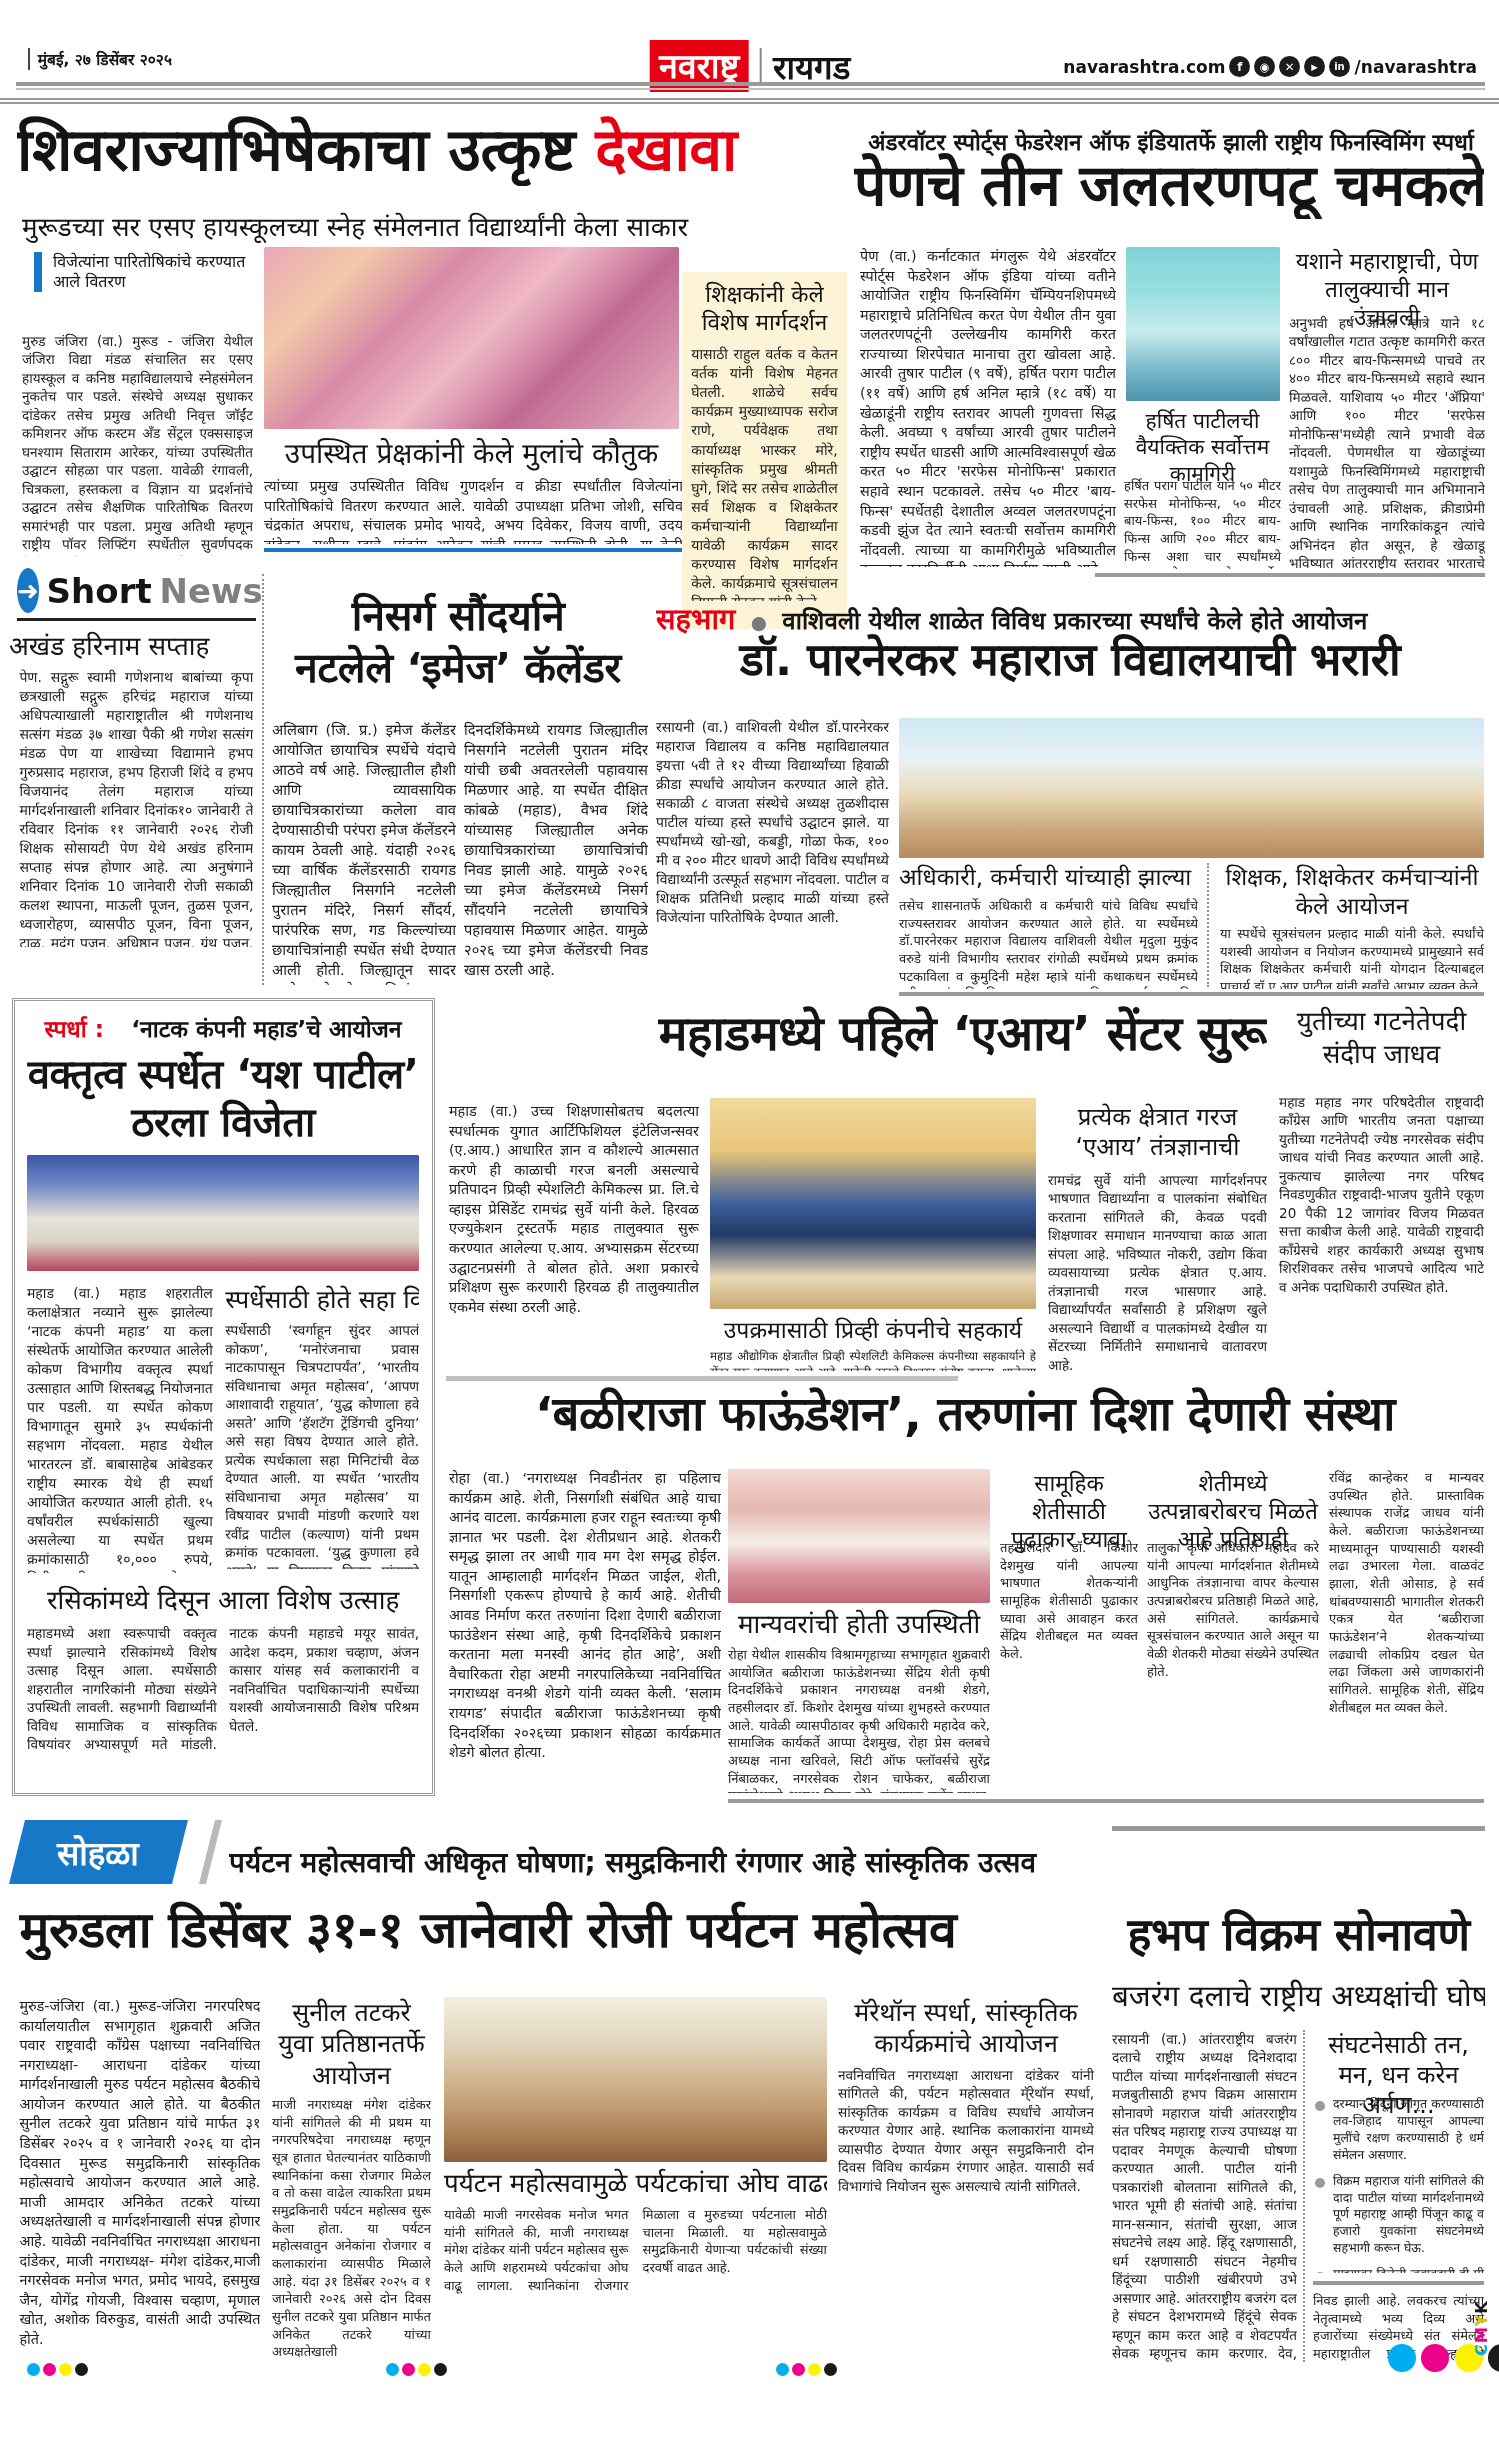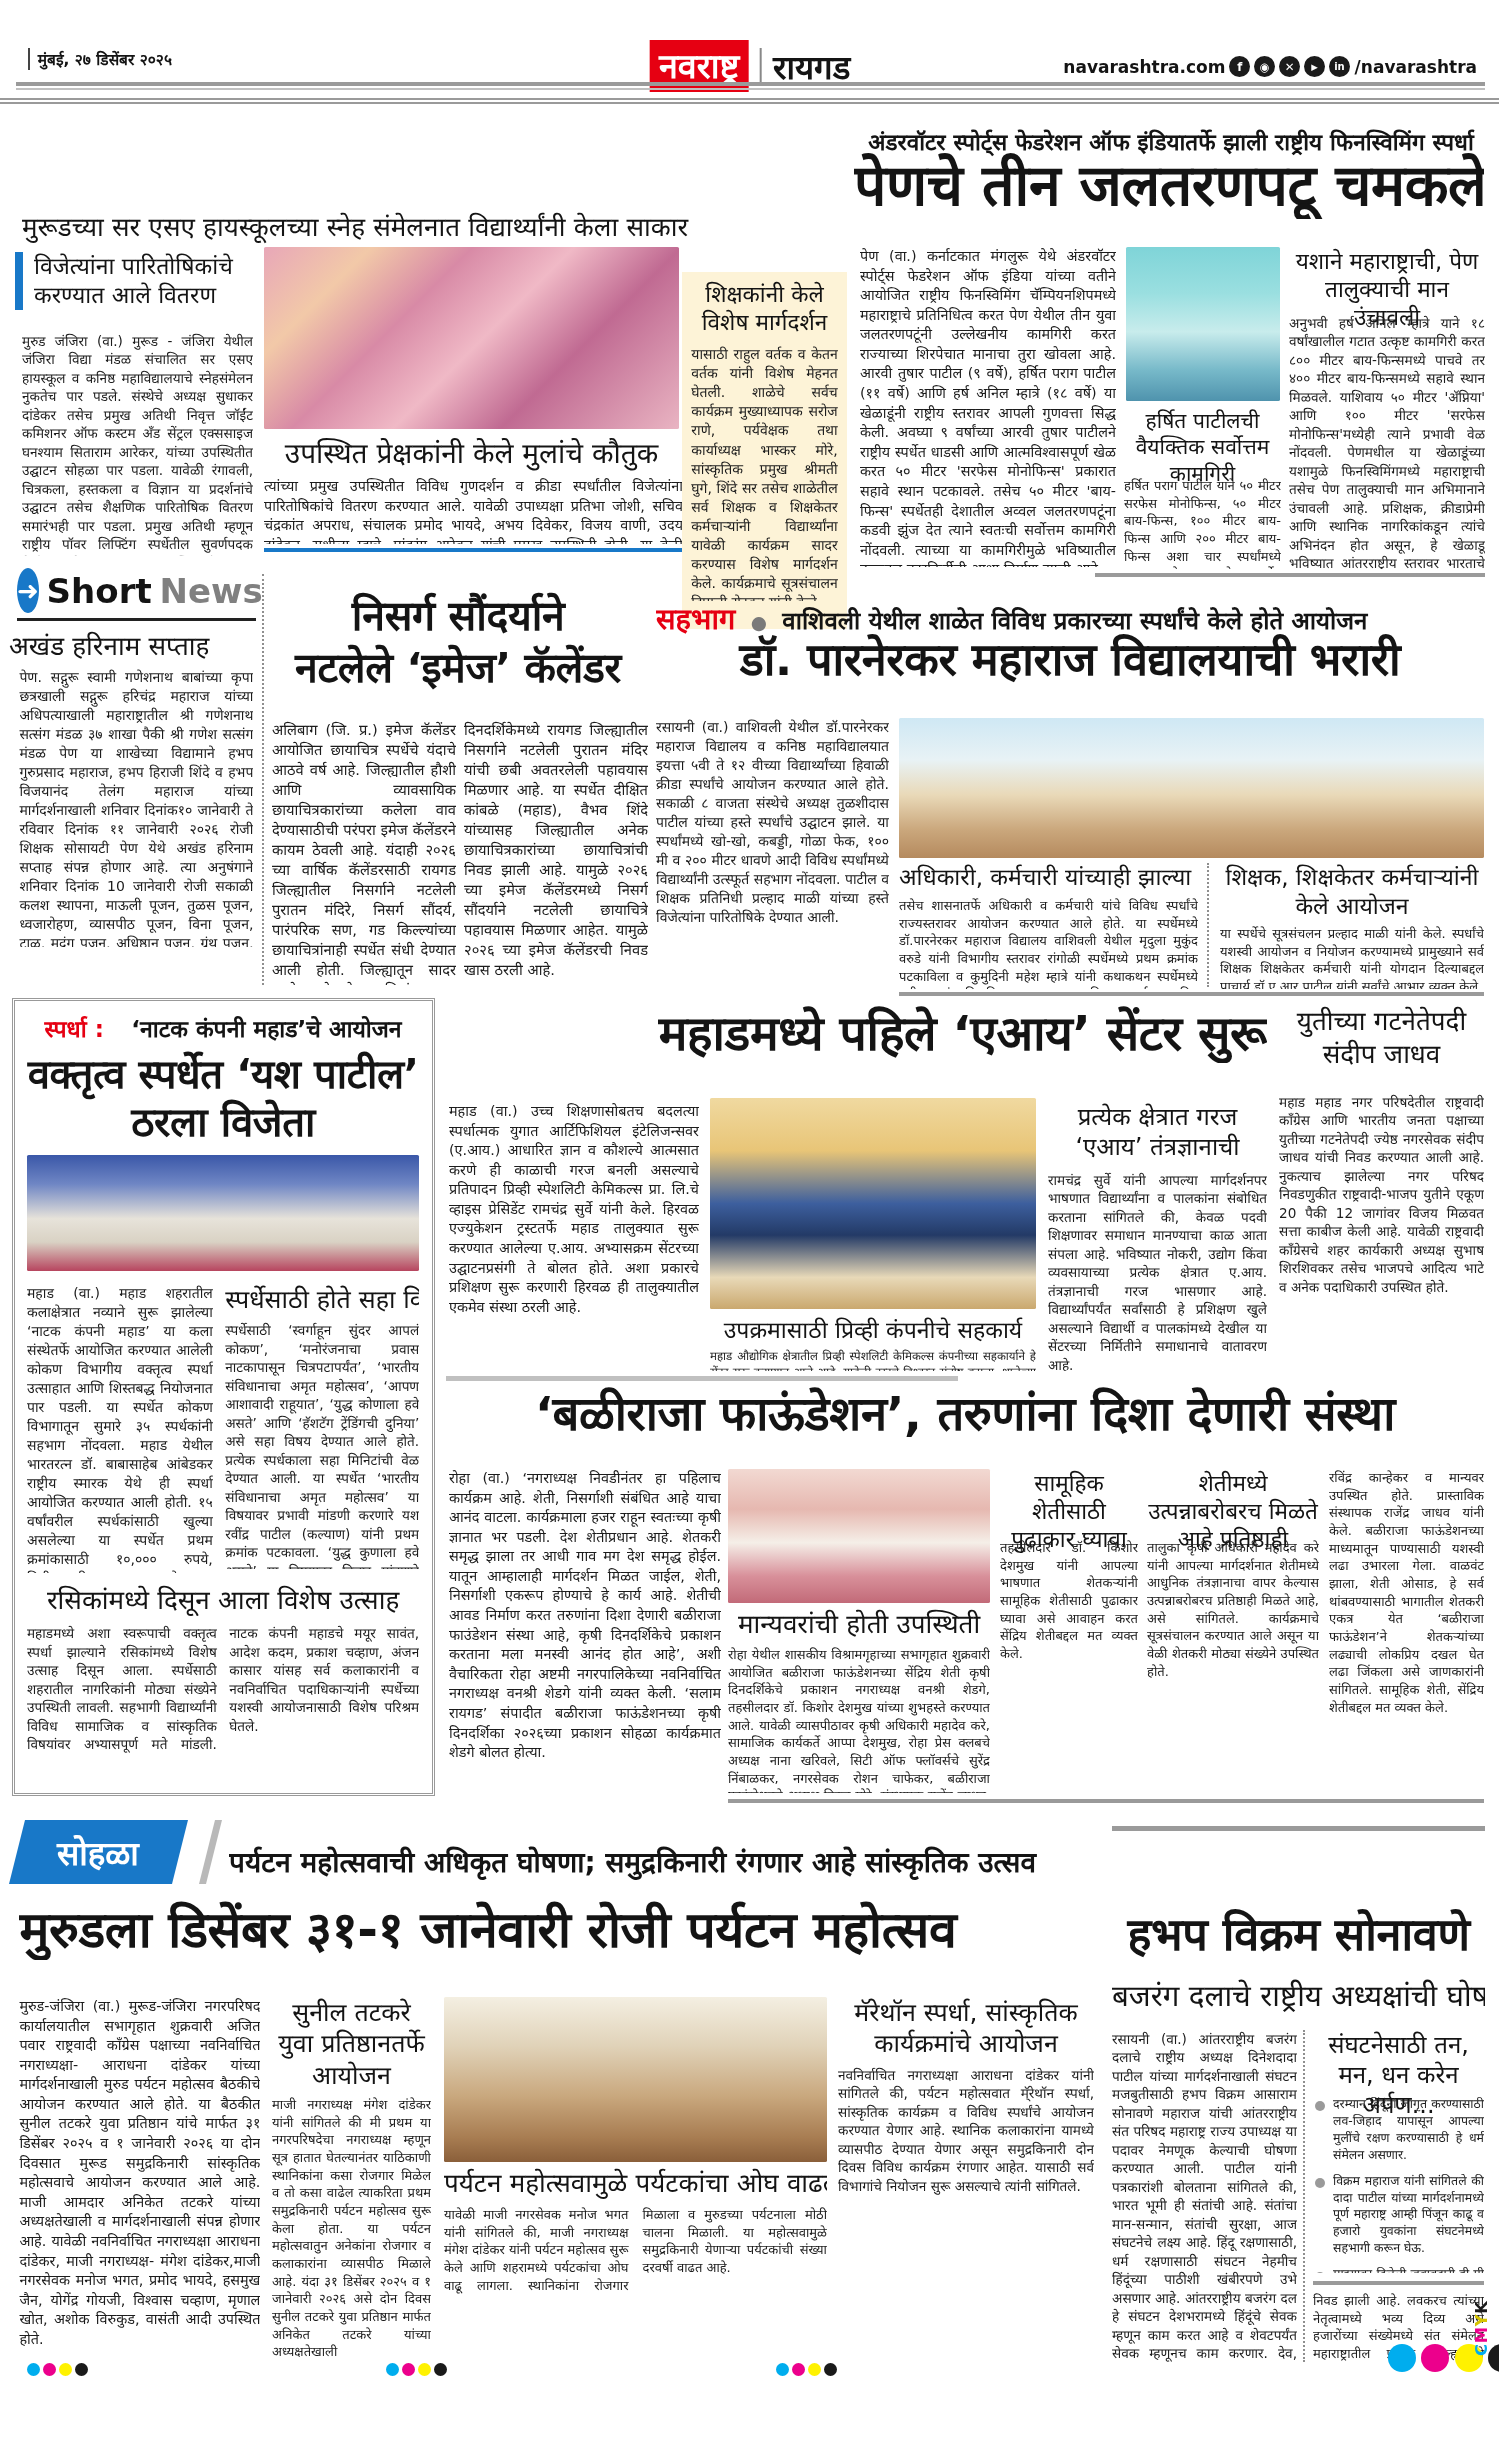--- a/index.html
+++ b/index.html
@@ -62,23 +62,26 @@
     <span class="icon-circle" style="font-size:8.5px;">▶</span>
     <span class="icon-circle" style="font-size:10px;">in</span>
     <span style="margin-left:4.7px;">/navarashtra</span>
   </div>
 
   <div class="abs rule" style="left:15.5px;top:82px;width:1469px;height:3.9px;"></div>
   <div class="abs rule-light" style="left:15.5px;top:88px;width:1469px;height:1.6px;"></div>
   <div class="abs rule" style="left:0;top:98px;width:1500px;height:2.3px;"></div>
   <div class="abs rule" style="left:0;top:102px;width:1500px;height:1.6px;"></div>
 
+  <div class="abs hl nowrap" style="left:17px;top:115px;width:827px;font-size:59px;text-align:left;">
+    <span>शिवराज्याभिषेकाचा उत्कृष्ट </span><span class="red">देखावा</span>
+  </div>
   <div class="abs subhead nowrap" style="left:22px;top:211px;width:815px;font-size:26px;">मुरूडच्या सर एसए हायस्कूलच्या स्नेह संमेलनात विद्यार्थ्यांनी केला साकार</div>
 
-  <div class="abs subhead blue-bar" style="left:15px;top:252px;width:221px;font-size:23px;">विजेत्यांना पारितोषिकांचे करण्यात आले वितरण</div>
+  <div class="abs subhead blue-bar" style="left:34px;top:252px;width:221px;font-size:16px;">विजेत्यांना पारितोषिकांचे करण्यात आले वितरण</div>
   <div class="abs just body-text" style="left:22px;top:332px;width:231px;height:224px;font-size:13.6px;">मुरुड जंजिरा (वा.) मुरूड - जंजिरा येथील जंजिरा विद्या मंडळ संचालित सर एसए हायस्कूल व कनिष्ठ महाविद्यालयाचे स्नेहसंमेलन नुकतेच पार पडले. संस्थेचे अध्यक्ष सुधाकर दांडेकर तसेच प्रमुख अतिथी निवृत्त जॉईंट कमिशनर ऑफ कस्टम अँड सेंट्रल एक्ससाइज घनश्याम सिताराम आरेकर, यांच्या उपस्थितीत उद्घाटन सोहळा पार पडला. यावेळी रंगावली, चित्रकला, हस्तकला व विज्ञान या प्रदर्शनांचे उद्घाटन तसेच शैक्षणिक पारितोषिक वितरण समारंभही पार पडला. प्रमुख अतिथी म्हणून राष्ट्रीय पॉवर लिफ्टिंग स्पर्धेतील सुवर्णपदक विजेत्या समिधा संजय भगत उपस्थित होत्या.</div>
 
   <div class="abs photo ph-stage" style="left:264px;top:247px;width:415px;height:182px;"></div>
   <div class="abs subhead center" style="left:264px;top:436px;width:415px;font-size:28px;">उपस्थित प्रेक्षकांनी केले मुलांचे कौतुक</div>
   <div class="abs just body-text" style="left:264px;top:477px;width:419px;height:67px;font-size:14.4px;">त्यांच्या प्रमुख उपस्थितीत विविध गुणदर्शन व क्रीडा स्पर्धांतील विजेत्यांना पारितोषिकांचे वितरण करण्यात आले. यावेळी उपाध्यक्षा प्रतिभा जोशी, सचिव चंद्रकांत अपराध, संचालक प्रमोद भायदे, अभय दिवेकर, विजय वाणी, उदय दांडेकर, सुशीला म्हात्रे, पांडुरंग आरेकर यांची प्रमुख उपस्थिती होती. या वेळी विविध गुणदर्शन कार्यक्रमात शिवराज्याभिषेक सोहळा हा विशेष कार्यक्रम विद्यार्थ्यांनी साजरा केला. इयत्ता १० वी ते १२ वी वर्गातील विद्यार्थ्यांनी हा सोहळा सादर केला. यासाठी शालेय विद्यार्थ्यांनी शिवकालीन वस्त्रे परिधान करून त्याच प्रमाणे त्या काळातील भाले, तलवारी व ढाली यांचा वापर करून एक जिवंत देखावा स्नेहसंमेलनात साकार करण्यात आला. यावेळी उपस्थित लोकांनी त्यांचे कौतुक केले.</div>
   <div class="abs" style="left:264px;top:548px;width:423px;height:3.9px;background:#1878c8;"></div>
 
   <div class="abs cream" style="left:682px;top:272px;width:165px;height:357px;padding:7.8px 9.3px;box-sizing:border-box;">
     <div class="subhead center" style="font-size:22.5px;">शिक्षकांनी केले विशेष मार्गदर्शन</div>
     <div class="just body-text" style="margin-top:9.3px;height:256px;font-size:14px;">यासाठी राहुल वर्तक व केतन वर्तक यांनी विशेष मेहनत घेतली. शाळेचे सर्वच कार्यक्रम मुख्याध्यापक सरोज राणे, पर्यवेक्षक तथा कार्याध्यक्ष भास्कर मोरे, सांस्कृतिक प्रमुख श्रीमती घुगे, शिंदे सर तसेच शाळेतील सर्व शिक्षक व शिक्षकेतर कर्मचाऱ्यांनी विद्यार्थ्यांना यावेळी कार्यक्रम सादर करण्यास विशेष मार्गदर्शन केले. कार्यक्रमाचे सूत्रसंचालन दिपाली रोटकर यांनी केले.</div>

